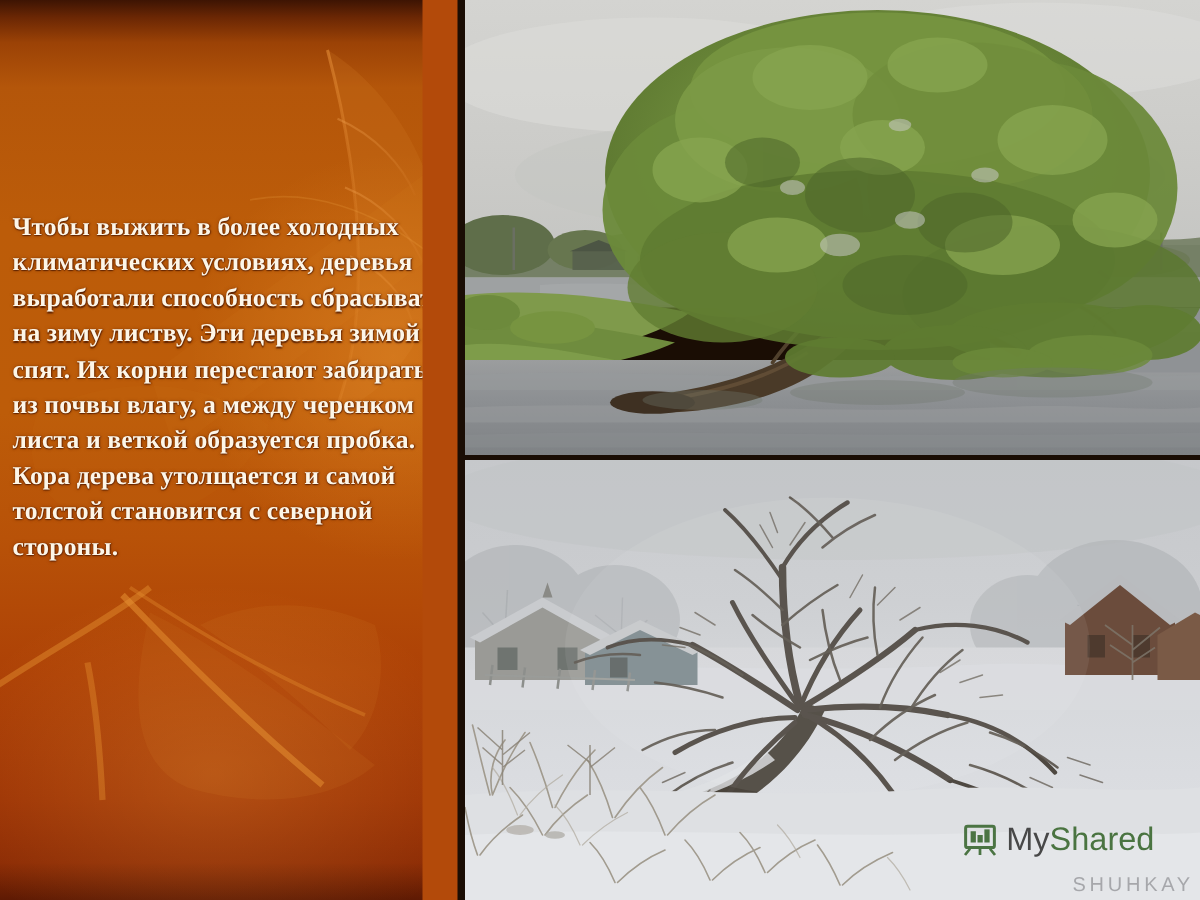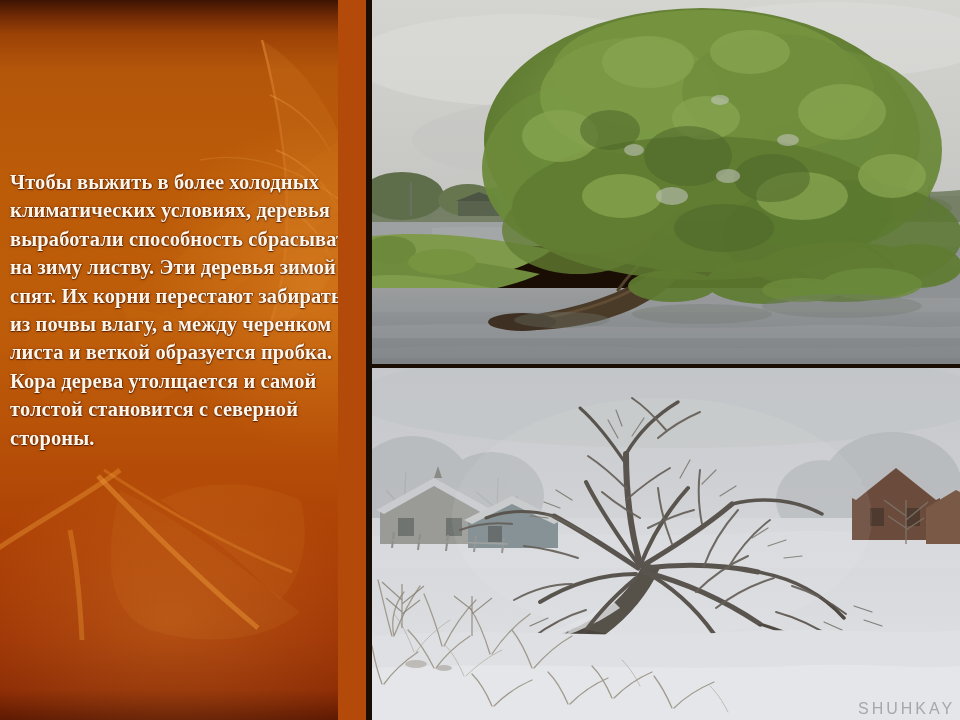--- a/index.html
+++ b/index.html
@@ -470,17 +470,27 @@
         <g stroke="#8b8478" fill="none" stroke-width="1.2" opacity="0.85">
           <path d="M30 260 L30 216 M30 236 L52 218 M30 232 L10 214 M30 246 L48 232 M30 244 L14 230"></path>
           <path d="M100 268 L100 228 M100 246 L120 230 M100 242 L82 228"></path>
         </g>
 
         <ellipse cx="44" cy="296" rx="11" ry="4" fill="#b5b2ab" opacity="0.8"></ellipse>
         <ellipse cx="72" cy="300" rx="8" ry="3" fill="#aeaba4" opacity="0.75"></ellipse>
       </svg>
     </div>
 
+    <div class="watermark">
+      <svg class="wm-logo" viewBox="0 0 28 28">
+        <rect x="2.5" y="4" width="23" height="17" rx="1.5" fill="none" stroke="#3f6b36" stroke-width="2.4"></rect>
+        <rect x="6.5" y="8" width="4.2" height="9" fill="#3f6b36"></rect>
+        <rect x="12" y="11" width="4.2" height="6" fill="#3f6b36"></rect>
+        <rect x="17.5" y="6.5" width="4.2" height="10.5" fill="#3f6b36"></rect>
+        <path d="M6 22 L2 27 M14 22 L14 27 M22 22 L26 27" stroke="#3f6b36" stroke-width="2.2" fill="none"></path>
+      </svg>
+      <span class="wm-text"><span class="wm-my">My</span><span class="wm-shared">Shared</span></span>
+    </div>
 
     <div class="wm-faint">Shuhkay</div>
   </div>
 
 </div>
 
 </body></html>

